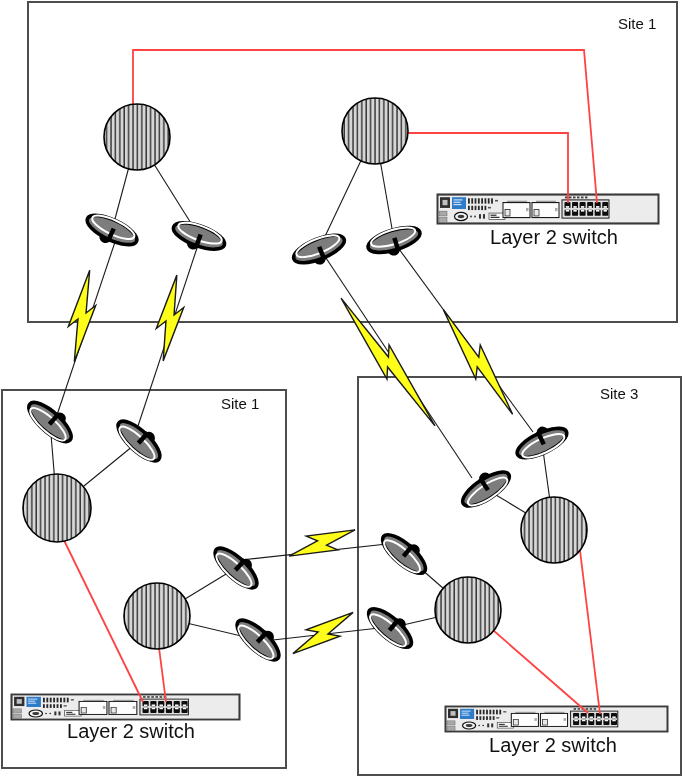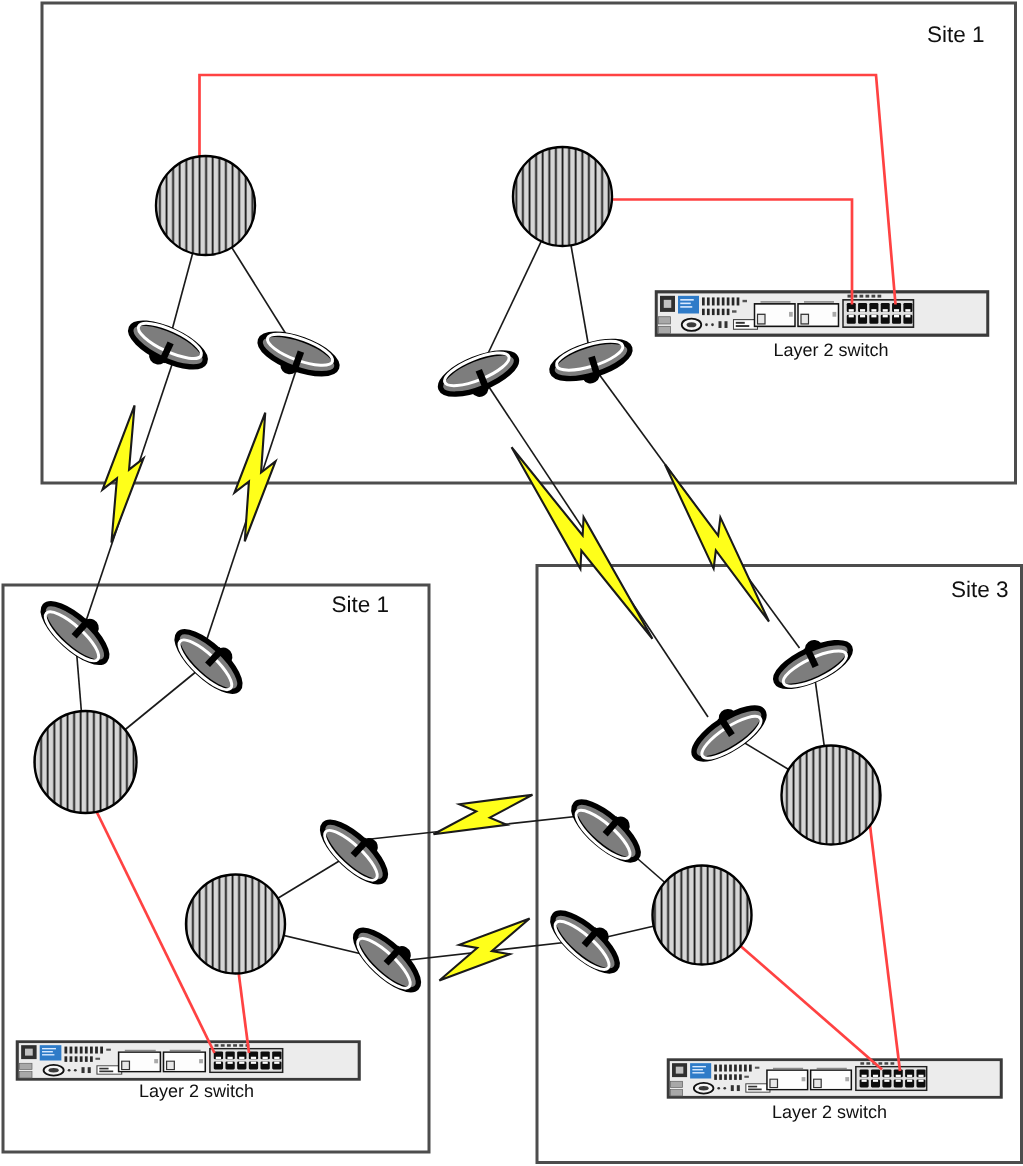--- a/index.html
+++ b/index.html
@@ -1,21 +1,21 @@
 <!DOCTYPE html>
 <html><head>
 <meta charset="utf-8">
 <style>
   html,body{margin:0;padding:0;background:#ffffff;}
   .stage{position:relative;width:682px;height:777px;background:#ffffff;overflow:hidden;
          font-family:"Liberation Sans", sans-serif;}
   .stage svg{position:absolute;left:0;top:0;}
   .lbl{position:absolute;color:#111;white-space:nowrap;line-height:1;}
   .site-lbl{font-size:15px;}
-  .sw-lbl{font-size:12px;transform:translateX(-50%);}
+  .sw-lbl{font-size:20px;transform:translateX(-50%);}
 </style>
 </head>
 <body>
 
 <div class="stage">
   <svg id="net-svg" width="682" height="777" viewBox="0 0 682 777">
       <defs>
         <pattern id="hatch" width="4.4" height="6" patternUnits="userSpaceOnUse">
           <rect x="0" y="0" width="4.4" height="6" fill="#d6d6d6"></rect>
           <line x1="1" y1="0" x2="1" y2="6" stroke="#151515" stroke-width="1.2"></line>
@@ -366,18 +366,18 @@
         <polygon points="-43,6 -4,-3 -14,-10 43,-6 4,3 14,10" fill="#ffff1a" stroke="#1a1a1a" stroke-width="1.4" stroke-linejoin="miter" transform="translate(170,318) rotate(107)"></polygon>
         <polygon points="-79,6 -4,-3 -14,-10 79,-6 4,3 14,10" fill="#ffff1a" stroke="#1a1a1a" stroke-width="1.4" stroke-linejoin="miter" transform="translate(388,362) rotate(58)"></polygon>
         <polygon points="-62.5,6 -4,-3 -14,-10 62.5,-6 4,3 14,10" fill="#ffff1a" stroke="#1a1a1a" stroke-width="1.4" stroke-linejoin="miter" transform="translate(478,362) rotate(62)"></polygon>
         <polygon points="-35,6 -4,-3 -14,-10 35,-6 4,3 14,10" fill="#ffff1a" stroke="#1a1a1a" stroke-width="1.4" stroke-linejoin="miter" transform="translate(322,543) rotate(-12)"></polygon>
         <polygon points="-36,6 -4,-3 -14,-10 36,-6 4,3 14,10" fill="#ffff1a" stroke="#1a1a1a" stroke-width="1.4" stroke-linejoin="miter" transform="translate(323,633) rotate(-25)"></polygon>
       </g>
     </svg>
 
   <div class="lbl site-lbl" style="left: 618px; top: 16px;">Site 1</div>
   <div class="lbl site-lbl" style="left: 221px; top: 396px;">Site 1</div>
-  <div class="lbl site-lbl" style="left: 634px; top: 386px;">Site 3</div>
+  <div class="lbl site-lbl" style="left: 600px; top: 386px;">Site 3</div>
 
   <div class="lbl sw-lbl" style="left: 554px; top: 227px;">Layer 2 switch</div>
   <div class="lbl sw-lbl" style="left: 131px; top: 721px;">Layer 2 switch</div>
   <div class="lbl sw-lbl" style="left: 553px; top: 735px;">Layer 2 switch</div>
 </div>
 
 </body></html>

